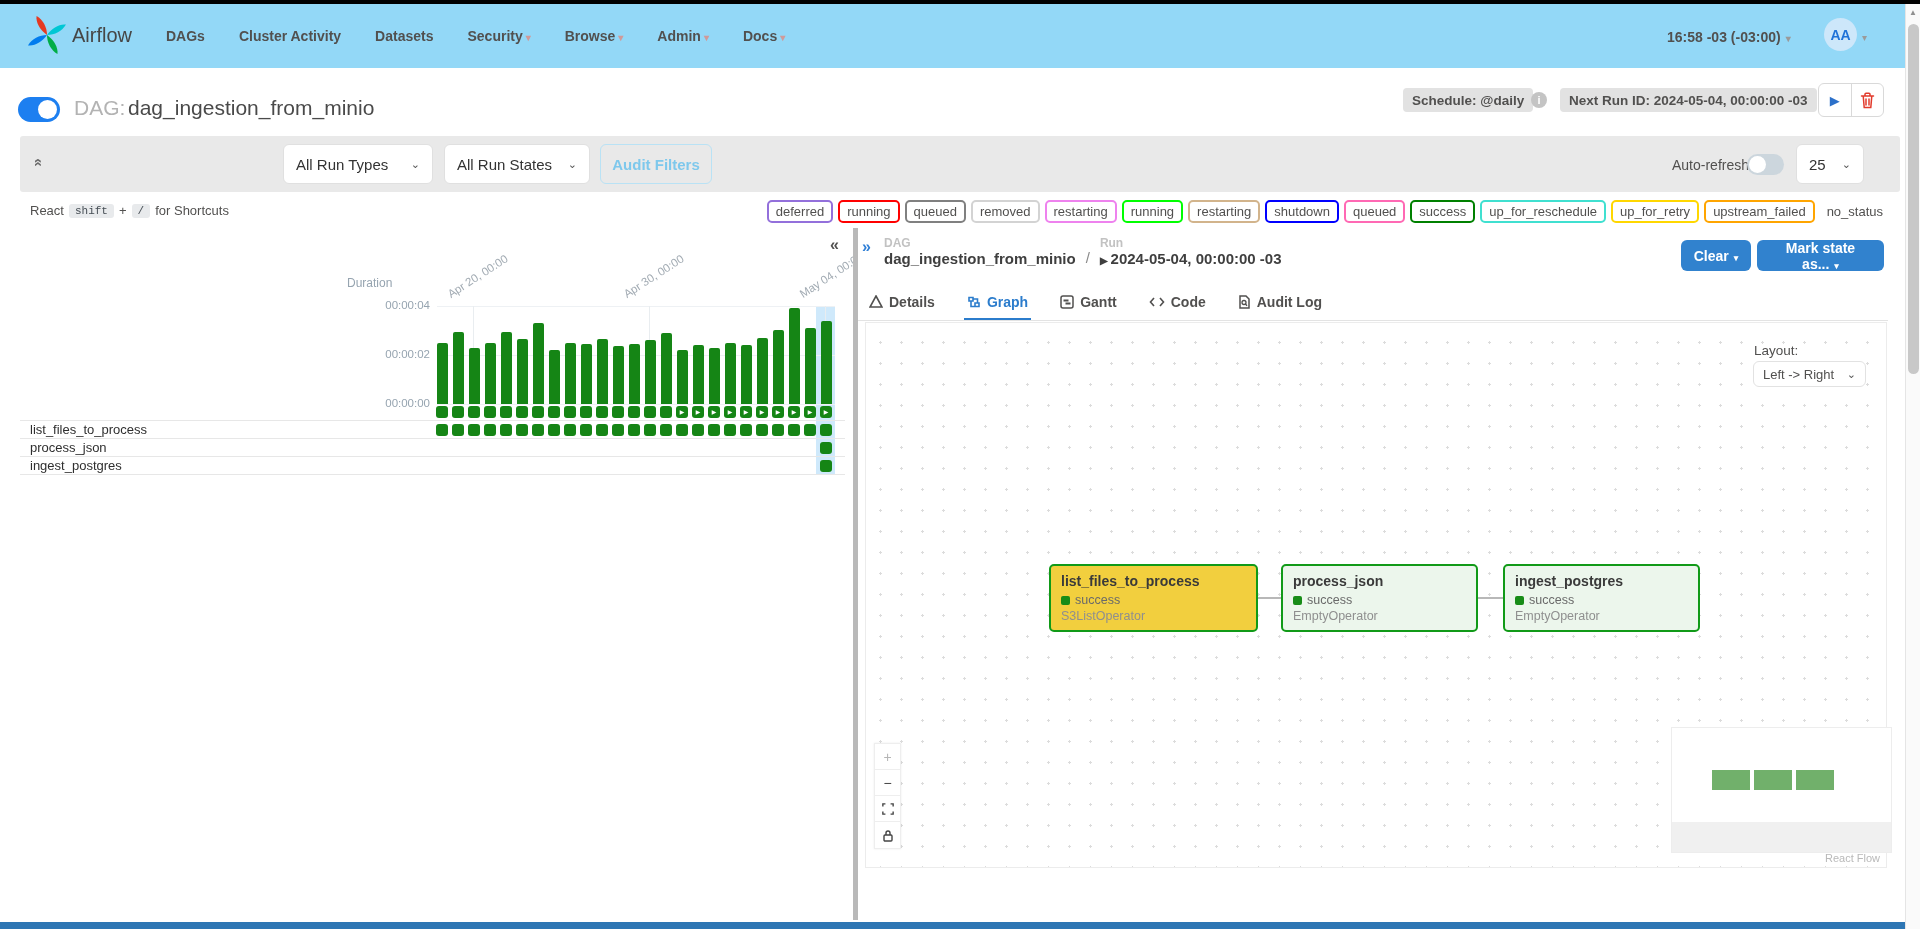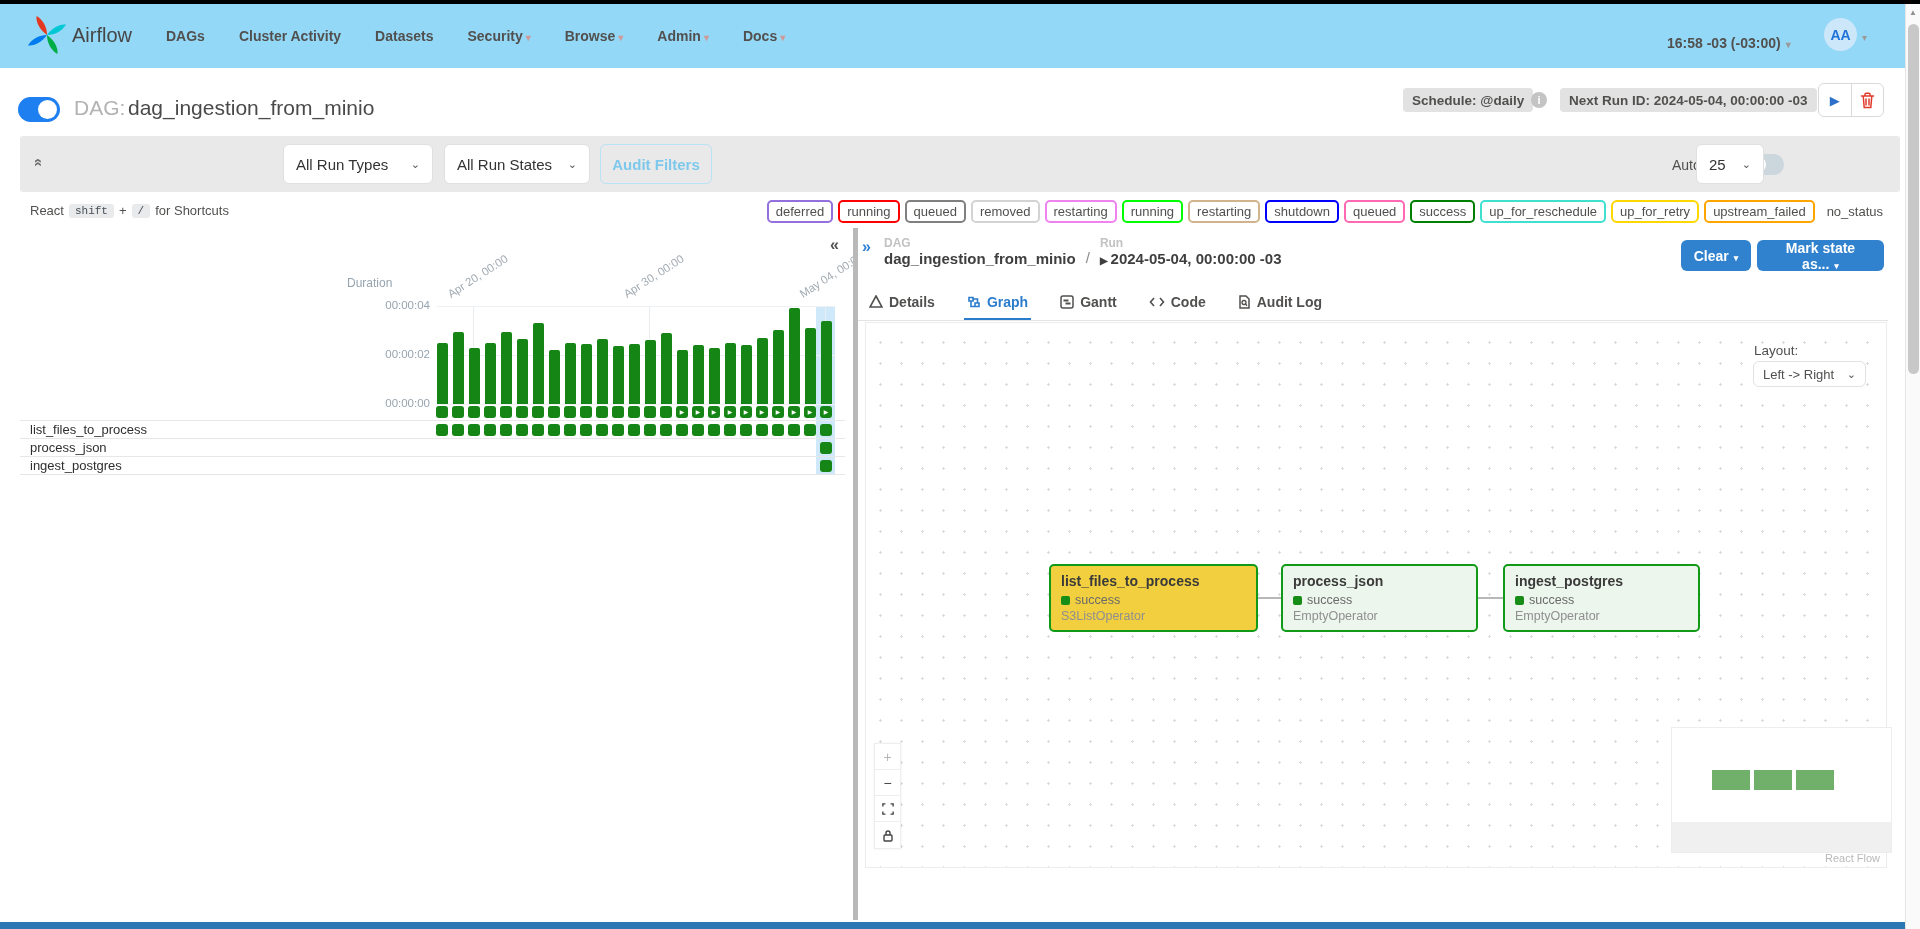--- a/index.html
+++ b/index.html
@@ -11,21 +11,21 @@
   .top-edge { position:absolute; left:0; top:0; width:1920px; height:4px; background:#000; }
 
   
   .navbar { position:absolute; left:0; top:4px; width:1920px; height:64px; background:#93d8f7;
     display:flex; align-items:center; }
   .logo { position:absolute; left:28px; top:12px; }
   .brand { position:absolute; left:72px; top:20px; font-size:20px; color:#464646; }
   .nav-items { position:absolute; left:166px; top:0; height:64px; display:flex; align-items:center; gap:34px; }
   .nav-item { font-size:14px; font-weight:bold; color:#51504f; cursor:pointer; white-space:nowrap; }
   .nav-caret { color:#cf9a9a; font-size:10px; margin-left:3px; }
-  .nav-clock { position:absolute; left:1667px; top:31px; font-size:14px; font-weight:bold; color:#51504f; }
+  .nav-clock { position:absolute; left:1667px; top:25px; font-size:14px; font-weight:bold; color:#51504f; }
   .clock-caret { color:#9a9a9a; font-size:10px; margin-left:5px; }
   .avatar { position:absolute; left:1824px; top:14px; width:33px; height:33px; border-radius:50%;
     background:#cde7fa; color:#2073d8; font-weight:bold; font-size:14px;
     display:flex; align-items:center; justify-content:center; }
   .avatar-caret { position:absolute; left:1862px; top:28px; color:#9a9a9a; font-size:10px; }
 
   
   .dag-toggle { position:absolute; left:18px; top:97px; width:42px; height:25px; border-radius:13px;
     background:#1d7ff0; cursor:pointer; }
   .dag-toggle .knob { position:absolute; right:3px; top:3px; width:19px; height:19px; border-radius:50%; background:#fff; }
@@ -52,21 +52,21 @@
   .f-date { left:47px; width:195px; justify-content:space-between; }
   .f-sel-types  { left:263px; width:150px; justify-content:space-between; }
   .f-sel-states { left:424px; width:146px; justify-content:space-between; }
   .f-clear { position:absolute; left:580px; top:8px; height:40px; width:112px; border:1px solid #b9e2f5;
     border-radius:6px; color:#7ec8ec; font-size:15px; font-weight:bold; display:flex; align-items:center;
     justify-content:center; background:transparent; cursor:pointer; }
   .f-auto-label { position:absolute; left:1652px; top:21px; font-size:14px; color:#51504f; }
   .f-auto-toggle { position:absolute; left:1727px; top:18px; width:37px; height:21px; border-radius:11px;
     background:#ccd6dd; cursor:pointer; }
   .f-auto-toggle .knob { position:absolute; left:2px; top:2px; width:17px; height:17px; border-radius:50%; background:#fff; }
-  .f-pagesize { left:1676px; width:68px; justify-content:space-between; }
+  .f-pagesize { left:1776px; width:68px; justify-content:space-between; }
   .chev { font-size:11px; color:#555; margin-left:8px; }
 
   
   .shortcuts { position:absolute; left:30px; top:203px; font-size:13px; color:#51504f;
     display:flex; align-items:center; gap:5px; }
   .kbd { background:#e8eaec; border-radius:3px; padding:1px 6px; font-family:"Liberation Mono", monospace;
     font-size:11px; color:#454d54; }
   .legend { position:absolute; right:30px; top:200px; display:flex; gap:5px; align-items:center; }
   .badge { border:2px solid transparent; border-radius:5px; padding:0 7px; font-size:13px; color:#51504f;
     background:#fff; line-height:19px; white-space:nowrap; cursor:pointer; }
@@ -235,21 +235,21 @@
       <div class="badge" style="border-color: rgb(255, 0, 0);">running</div>
       <div class="badge" style="border-color: rgb(128, 128, 128);">queued</div>
       <div class="badge" style="border-color: rgb(211, 211, 211);">removed</div>
       <div class="badge" style="border-color: rgb(238, 130, 238);">restarting</div>
       <div class="badge" style="border-color: rgb(0, 255, 0);">running</div>
       <div class="badge" style="border-color: rgb(210, 180, 140);">restarting</div>
       <div class="badge" style="border-color: rgb(0, 0, 255);">shutdown</div>
       <div class="badge" style="border-color: rgb(255, 105, 180);">queued</div>
       <div class="badge" style="border-color: rgb(0, 128, 0);">success</div>
       <div class="badge" style="border-color: rgb(64, 224, 208);">up_for_reschedule</div>
-      <div class="badge" style="border-color: rgb(255, 215, 0); border-radius: 6px;">up_for_retry</div>
+      <div class="badge" style="border-color: rgb(255, 215, 0);">up_for_retry</div>
       <div class="badge" style="border-color: rgb(255, 165, 0);">upstream_failed</div>
       <div class="badge no-border">no_status</div>
     </div>
 
   <div class="left-panel" id="left-panel">
     <div class="panel-collapse">«</div>
     <div class="col-highlight"></div>
     <div class="duration-lbl">Duration</div>
     <div class="gridline-h" style="top:78px"></div>
     <div class="gridline-h" style="top:127px"></div>

